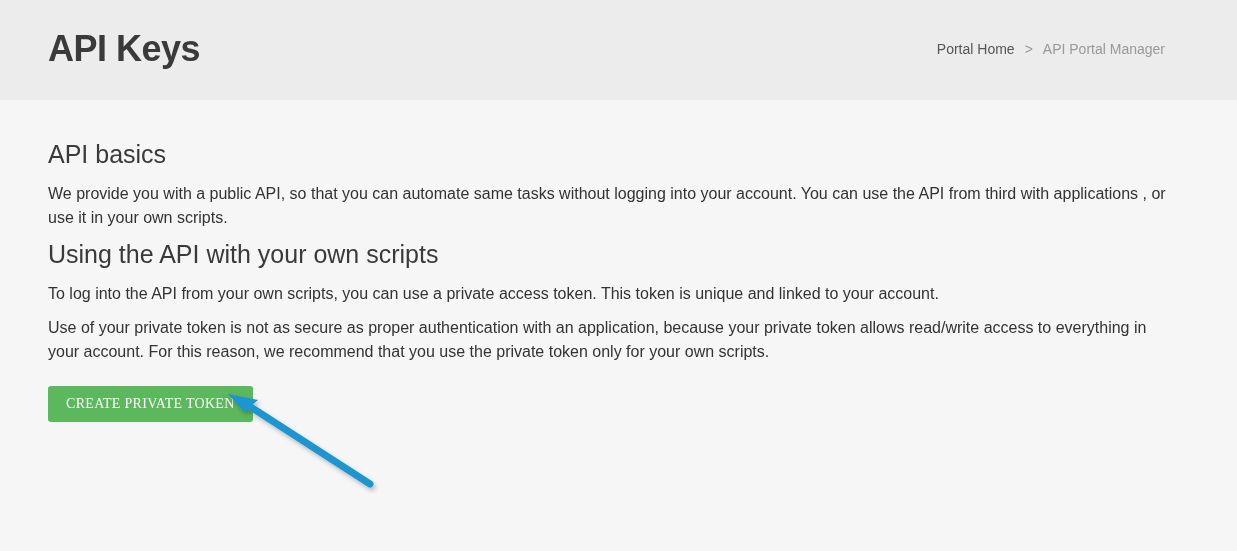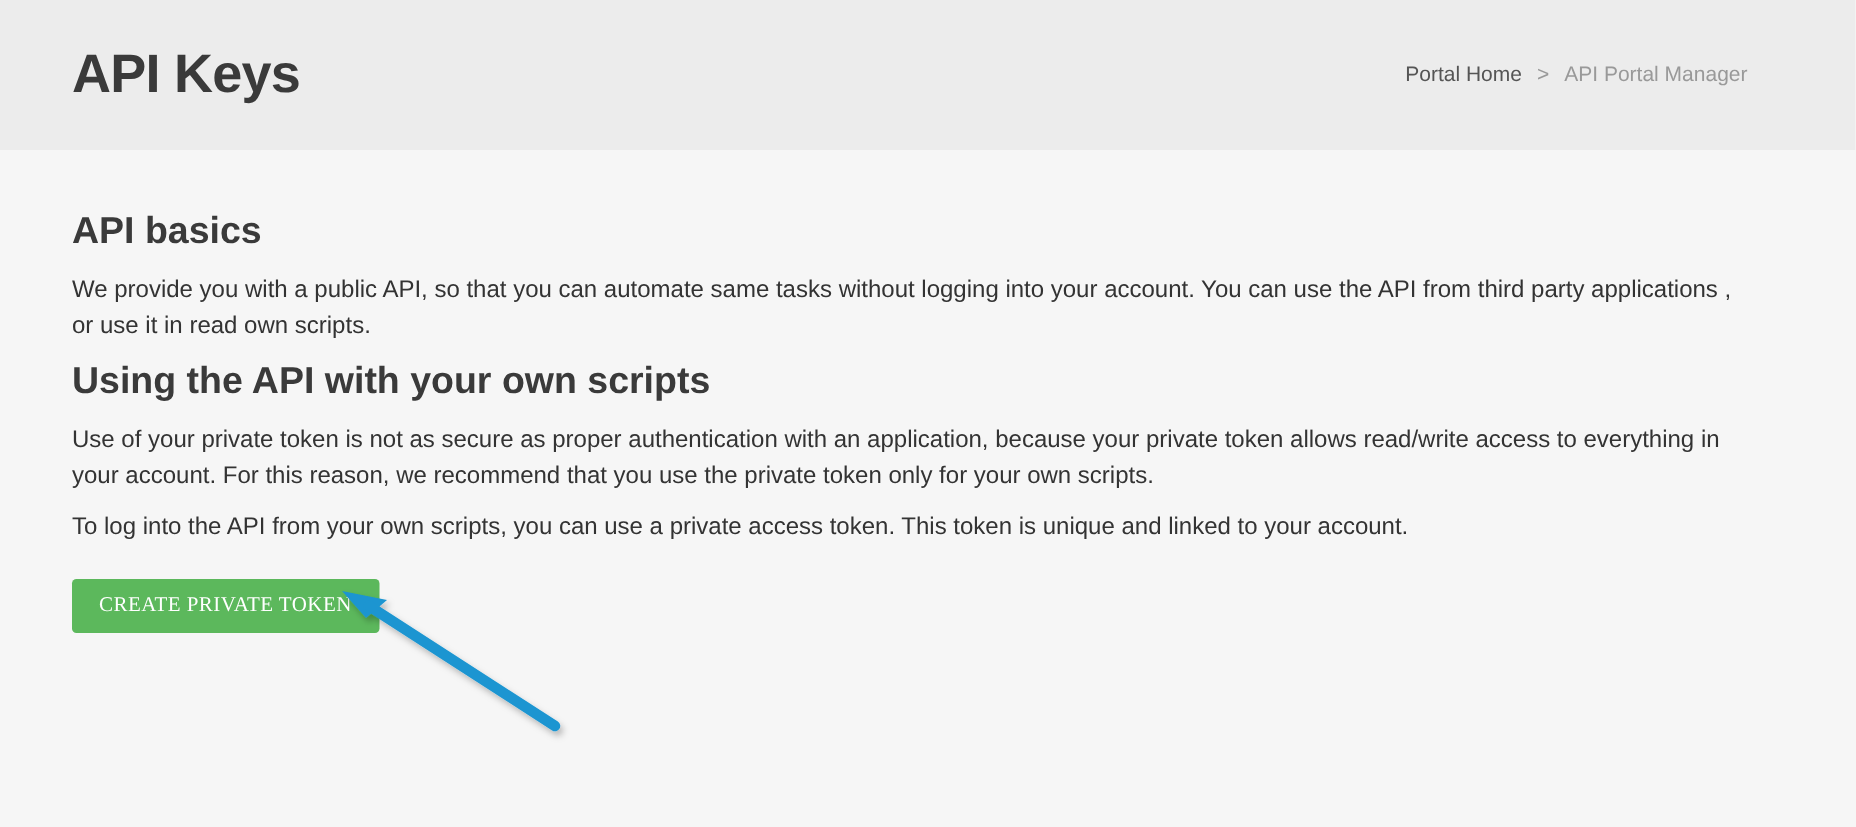--- a/index.html
+++ b/index.html
@@ -43,21 +43,21 @@
       color: #999;
     }
     .breadcrumb .current {
       color: #999;
     }
     .content {
       padding: 40px 48px;
     }
     .section-heading {
       font-size: 25px;
-      font-weight: 700;
+      font-weight: 400;
       color: #3a3a3a;
       margin-bottom: 13px;
     }
     .section-heading.second {
       margin-top: 6px;
     }
     .body-text {
       font-size: 16px;
       line-height: 1.5;
       color: #333;
@@ -91,25 +91,25 @@
   <h1 class="page-title">API Keys</h1>
   <nav class="breadcrumb">
     <span class="link">Portal Home</span>
     <span class="sep">&gt;</span>
     <span class="current">API Portal Manager</span>
   </nav>
 </div>
 
 <div class="content">
   <h2 class="section-heading">API basics</h2>
-  <p class="body-text">We provide you with a public API, so that you can automate same tasks without logging into your account. You can use the API from third party applications , or use it in read own scripts.</p>
+  <p class="body-text">We provide you with a public API, so that you can automate same tasks without logging into your account. You can use the API from third with applications , or use it in your own scripts.</p>
 
   <h2 class="section-heading second">Using the API with your own scripts</h2>
+  <p class="body-text">To log into the API from your own scripts, you can use a private access token. This token is unique and linked to your account.</p>
   <p class="body-text">Use of your private token is not as secure as proper authentication with an application, because your private token allows read/write access to everything in your account. For this reason, we recommend that you use the private token only for your own scripts.</p>
-  <p class="body-text">To log into the API from your own scripts, you can use a private access token. This token is unique and linked to your account.</p>
 
   <button class="create-button">CREATE PRIVATE TOKEN</button>
 </div>
 
 <svg class="annotation-arrow" width="170" height="120" viewBox="0 0 170 120">
   <defs>
     <filter id="shadow" x="-20%" y="-20%" width="140%" height="140%">
       <feDropShadow dx="2" dy="3" stdDeviation="2" flood-color="#000" flood-opacity="0.25"></feDropShadow>
     </filter>
   </defs>

